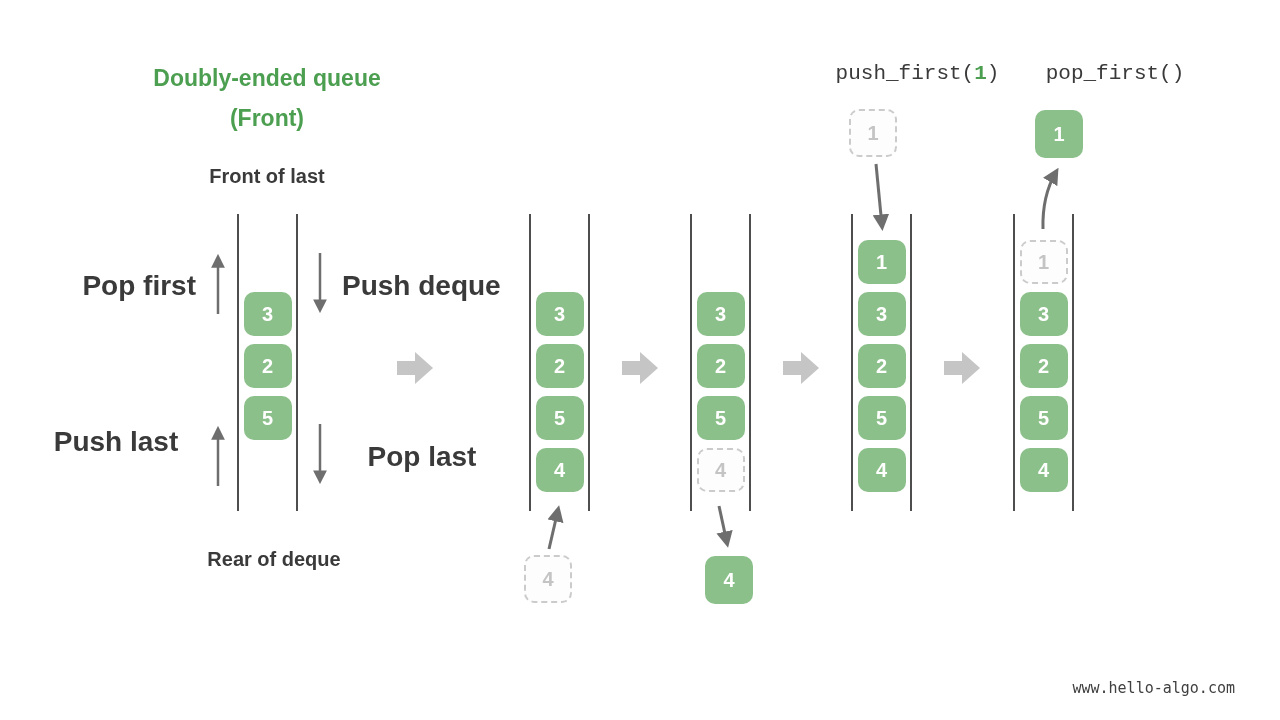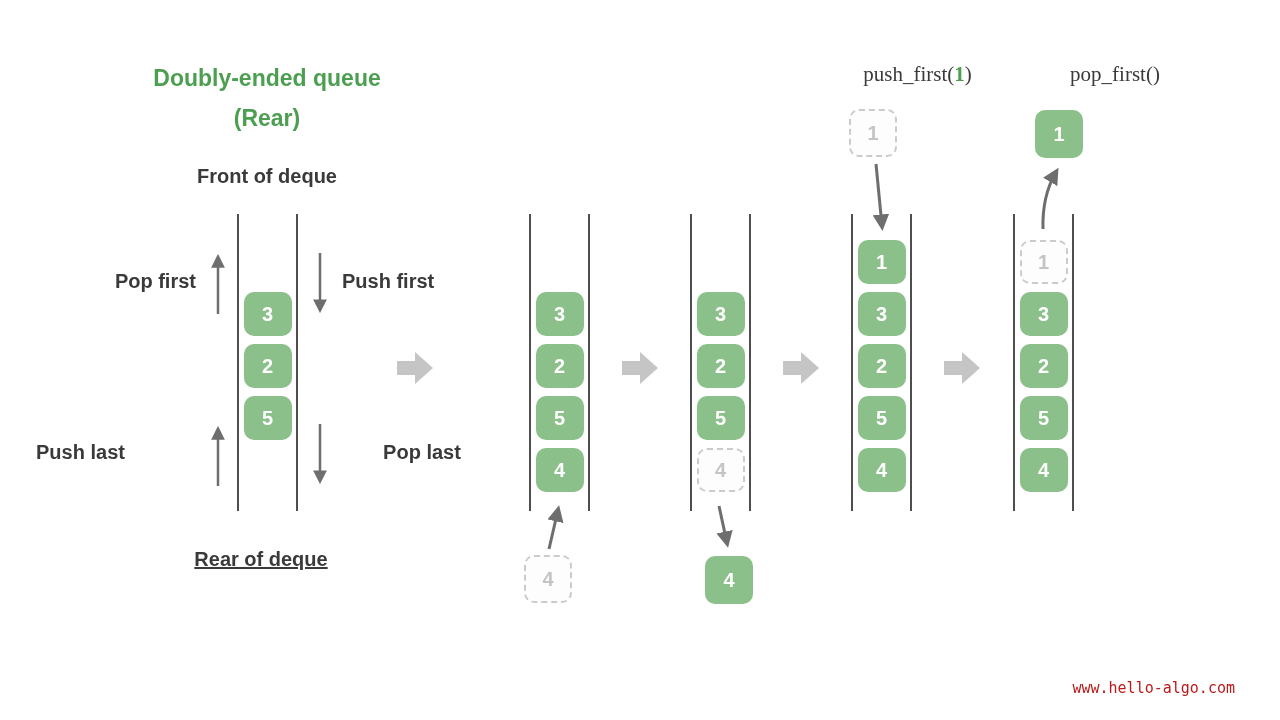--- a/index.html
+++ b/index.html
@@ -10,27 +10,27 @@
   
   .title{
     position:absolute;left:97px;top:58px;width:340px;text-align:center;
     color:#4C9F50;font-size:23px;font-weight:bold;line-height:40px;
   }
   .front-label,.rear-label{
     position:absolute;width:340px;text-align:center;color:#3A3A3A;
     font-size:20px;font-weight:bold;
   }
   .front-label{left:97px;top:165px;}
-  .rear-label{left:91px;top:548px;text-decoration:underline;}
+  .rear-label{left:104px;top:548px;}
   .side-label{
-    position:absolute;color:#3A3A3A;font-size:20px;font-weight:bold;
+    position:absolute;color:#3A3A3A;font-size:28px;font-weight:bold;
   }
   .sl-pop-first{left:36px;top:270px;width:160px;text-align:right;}
   .sl-push-first{left:342px;top:270px;width:160px;text-align:left;}
-  .sl-push-last{left:36px;top:441px;width:160px;text-align:left;}
+  .sl-push-last{left:36px;top:426px;width:160px;text-align:center;}
   .sl-pop-last{left:342px;top:441px;width:160px;text-align:center;}
   
   .pillar{
     position:absolute;top:214px;height:297px;width:61px;box-sizing:border-box;
     border-left:2px solid #4E4E4E;border-right:2px solid #4E4E4E;
   }
   .pillar.p1{left:237px;}
   .pillar.p2{left:529px;}
   .pillar.p3{left:690px;}
   .pillar.p4{left:851px;}
@@ -56,52 +56,52 @@
     background:#8CC08A;color:#ffffff;font-size:20px;font-weight:bold;
     display:flex;align-items:center;justify-content:center;box-sizing:border-box;
   }
   .fcell.ghost{background:#FDFDFD;border:2px dashed #CBCBCB;color:#C4C4C4;}
   .fcell.fc1{left:524px;top:555px;}
   .fcell.fc2{left:705px;top:556px;}
   .fcell.fc3{left:849px;top:109px;}
   .fcell.fc4{left:1035px;top:110px;}
   
   .op-label{
-    position:absolute;font-family:Liberation Serif, serif;
+    position:absolute;font-family:Liberation Mono, monospace;
     font-size:21px;font-weight:500;color:#3A3A3A;text-align:center;
     white-space:nowrap;
   }
   .op-push-first{left:790px;top:62px;width:255px;}
   .op-pop-first{left:1020px;top:62px;width:190px;text-align:center;}
   .op-push-last{left:480px;top:630px;width:220px;}
   .op-pop-last{left:690px;top:630px;width:170px;}
   .op-label .arg{color:#4C9F50;font-weight:bold;}
   
   #arrows{position:absolute;left:0;top:0;width:1280px;height:720px;pointer-events:none;}
   
   .watermark{
     position:absolute;right:45px;top:679px;
-    font-family:"DejaVu Sans Mono",monospace;font-size:15px;color:#b91c1c;
+    font-family:"DejaVu Sans Mono",monospace;font-size:15px;color:#404040;
   }
 </style>
 </head>
 <body>
 
 <div id="canvas">
 
   <div class="title">
     <div>Doubly-ended queue</div>
-    <div>(Rear)</div>
+    <div>(Front)</div>
   </div>
 
-  <div class="front-label">Front of deque</div>
+  <div class="front-label">Front of last</div>
   <div class="rear-label">Rear of deque</div>
 
   <div class="side-label sl-pop-first">Pop first</div>
-  <div class="side-label sl-push-first">Push first</div>
+  <div class="side-label sl-push-first">Push deque</div>
   <div class="side-label sl-push-last">Push last</div>
   <div class="side-label sl-pop-last">Pop last</div>
 
   <div id="pillars">
       <div class="pillar p1">
         <div class="cell row1">3</div>
         <div class="cell row2">2</div>
         <div class="cell row3">5</div>
       </div>
       <div class="pillar p2">

